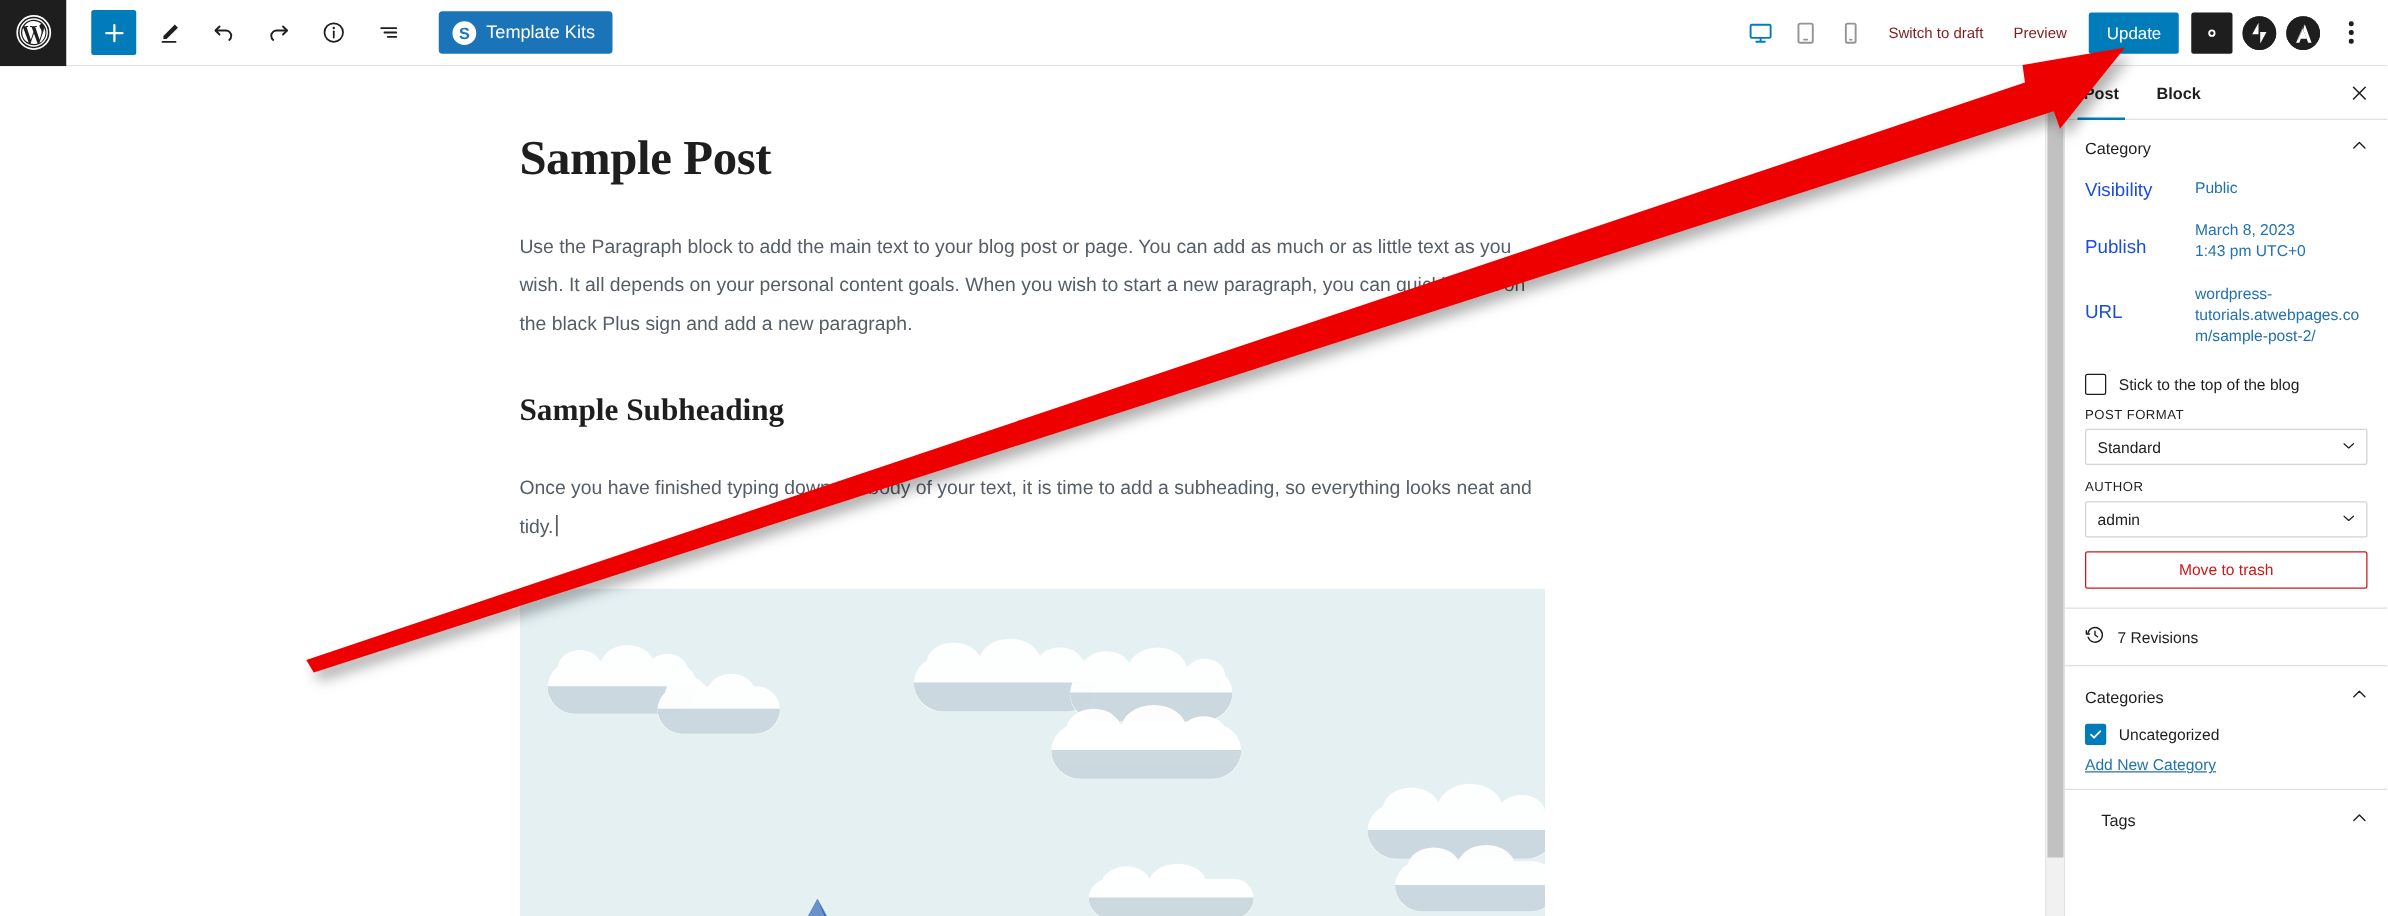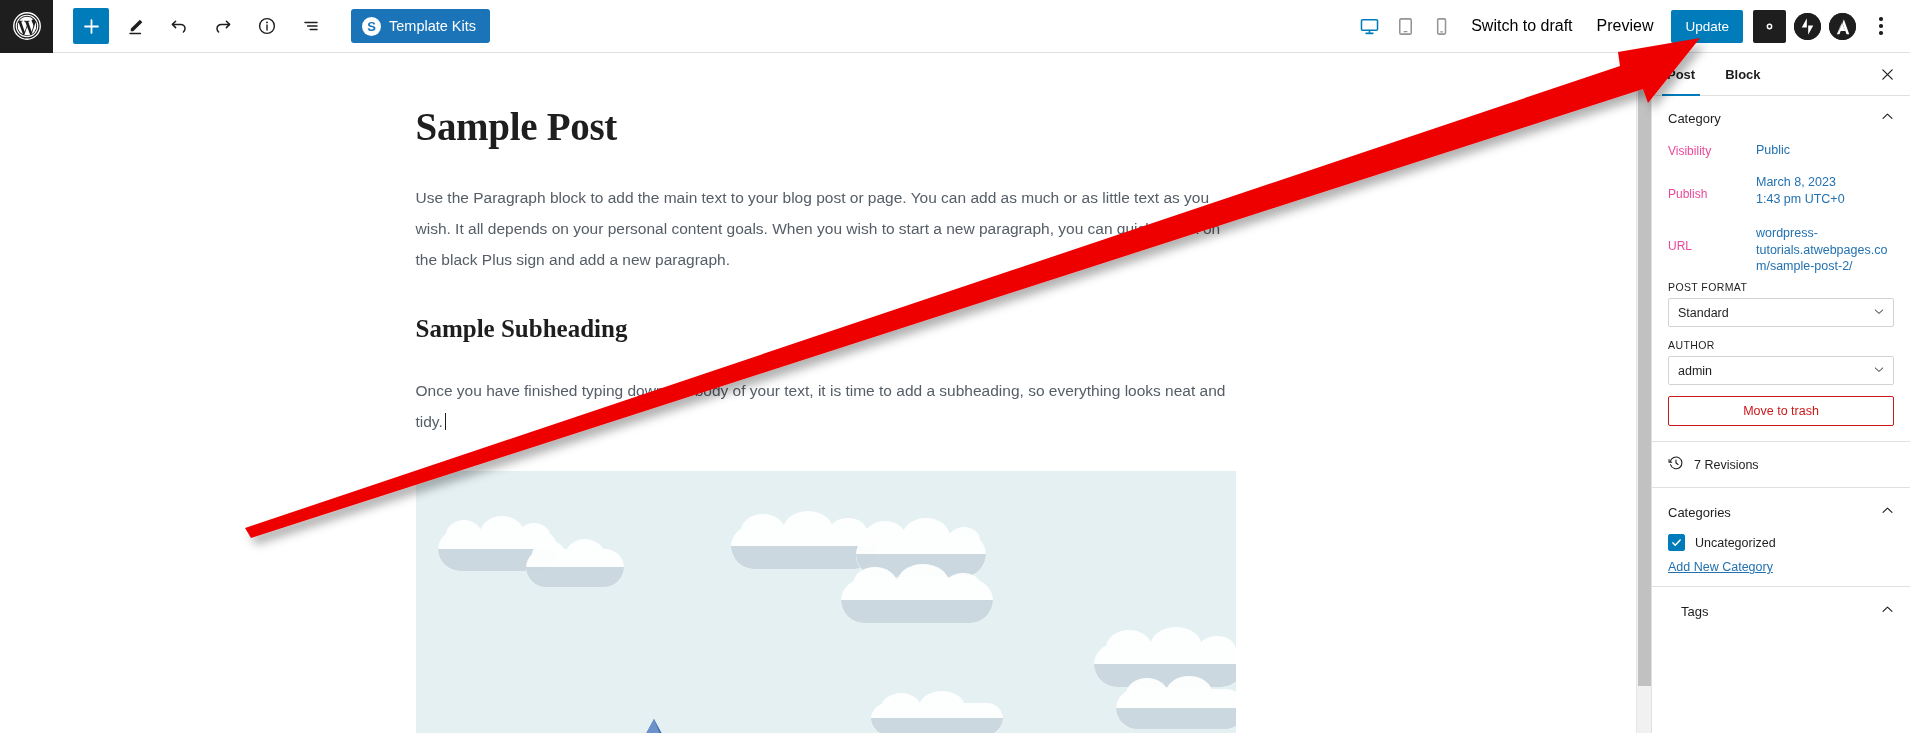--- a/index.html
+++ b/index.html
@@ -78,22 +78,22 @@
   }
   .device-btn {
     width: 36px; height: 36px;
     display:flex; align-items:center; justify-content:center;
     cursor: pointer;
     color: #949494;
   }
   .device-btn.active { color: #007cba; }
 
   .link-btn {
-    color: #000000;
-    font-size: 16px;
+    color: #7f1d1d;
+    font-size: 12px;
     padding: 0 12px;
     cursor: pointer;
     white-space: nowrap;
   }
   .update-btn {
     background: #007cba; color: #fff;
     font-size: 13.5px;
     height: 33px; padding: 0 14px;
     border-radius: 2px;
     display:flex;align-items:center;
@@ -239,21 +239,21 @@
     cursor:pointer;
   }
   .sb-section-title { font-size:13px; font-weight:400; color:#1e1e1e; }
   .sb-chevron { margin-left:auto; color:#1e1e1e; }
 
   .sb-row {
     display:flex;
     padding: 4px 16px 4px 16px;
     align-items: flex-start;
   }
-  .sb-row .lbl { width: 88px; flex:0 0 88px; font-size:12px; color:#ec4899; padding-top:2px;}
+  .sb-row .lbl { width: 88px; flex:0 0 88px; font-size:15px; color:#1d4ed8; padding-top:2px;}
   .sb-row .val { font-size:12.5px; color:#2271b1; cursor:pointer; line-height:1.35; word-break:break-word; }
 
   .sb-check-row {
     display:flex; align-items:center;
     padding: 10px 16px;
     gap: 10px;
   }
   .cbx {
     width:17px;height:17px;flex:0 0 17px;
     border:1.5px solid #1e1e1e;
@@ -588,20 +588,26 @@
         <span>March 8, 2023</span><br>
         <span>1:43 pm UTC+0</span>
       </span>
     </div>
 
     <div class="sb-row" style="padding-top:13px;">
       <span class="lbl" style="padding-top:14px;">URL</span>
       <span class="val" style="max-width:135px;">wordpress-tutorials.atwebpages.com/sample-post-2/</span>
     </div>
 
+    <div class="sb-check-row" style="padding-top:18px;padding-bottom:8px;">
+      <span class="cbx">
+        
+      </span>
+      <span class="txt">Stick to the top of the blog</span>
+    </div>
 
     <div class="sb-field">
       <div class="sb-field-label">POST FORMAT</div>
       <div class="sb-select">
         <span>Standard</span>
         <span class="chev">
           <svg width="12" height="12" viewBox="0 0 14 14" fill="none">
               <path d="M2.6 5.2 7 9.2l4.4-4" stroke="#1e1e1e" stroke-width="1.1" stroke-linecap="round" stroke-linejoin="round"></path>
             </svg>
         </span>

